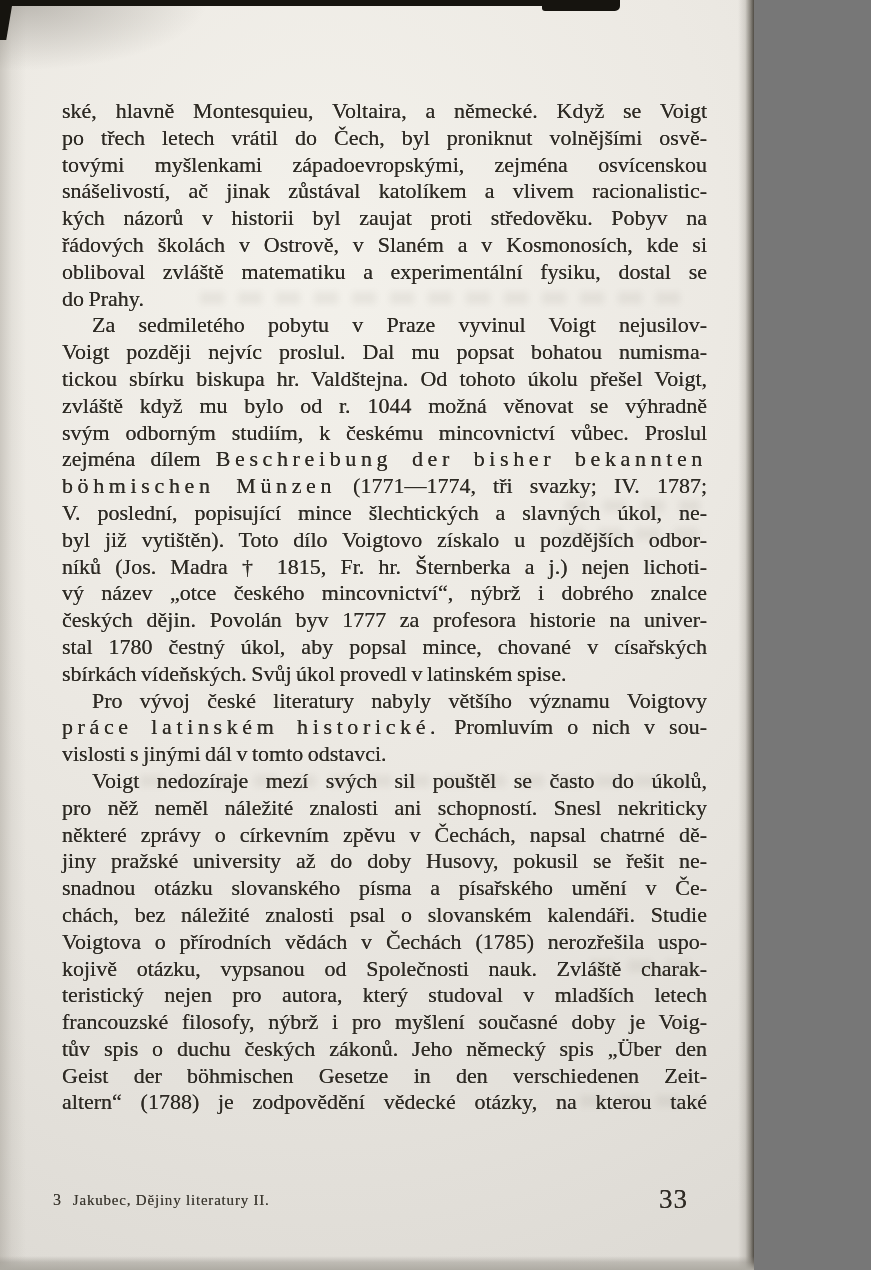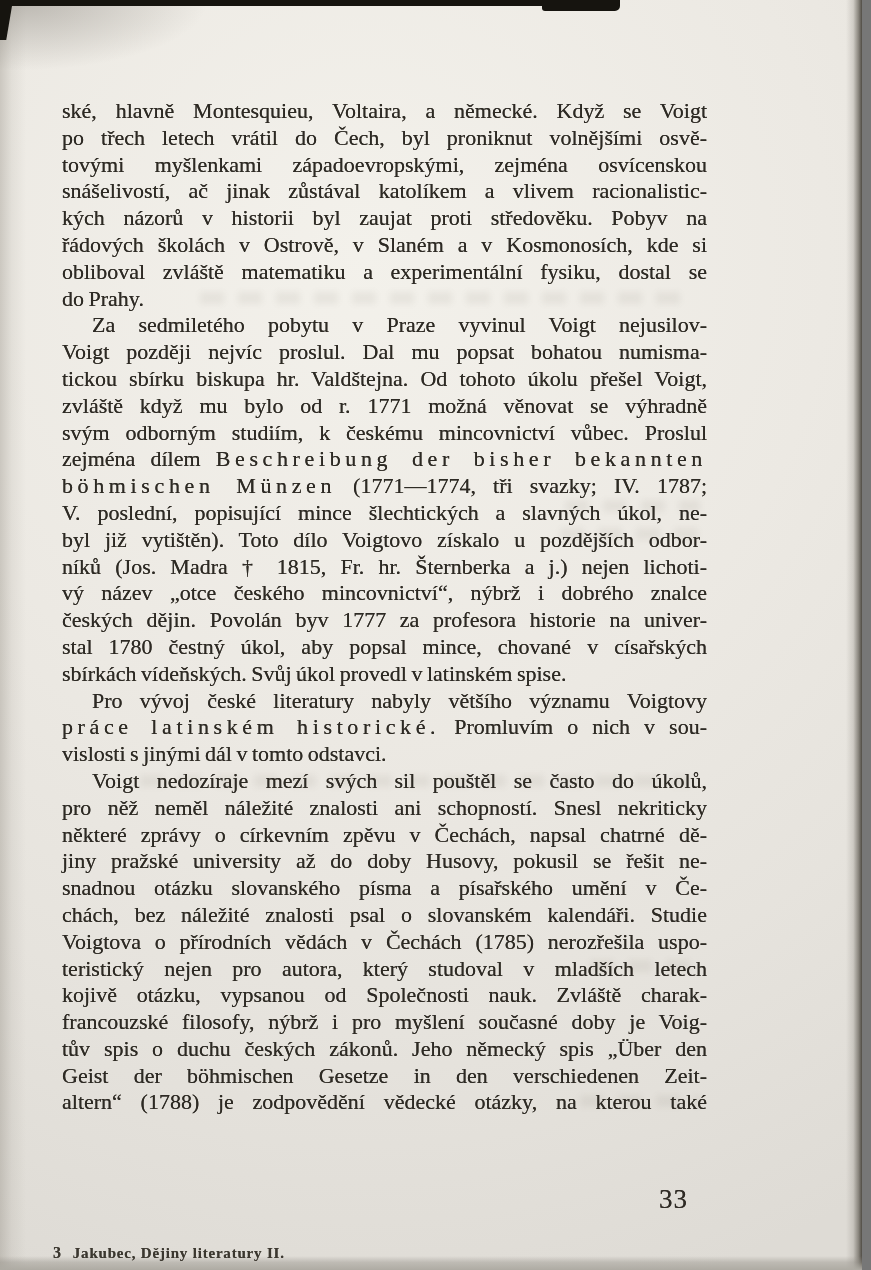--- a/index.html
+++ b/index.html
@@ -1,18 +1,18 @@
 <!DOCTYPE html>
 <html lang="cs"><head>
 <meta charset="utf-8">
 <style>
   html,body{margin:0;padding:0;background:#777;}
   .page{
     position:relative;
-    width:862px;height:1270px;
+    width:754px;height:1270px;
     margin:0;
     overflow:hidden;
     background:
       radial-gradient(120% 85% at 42% 20%, #f3f1eb 0%, #ece9e3 45%, #e6e3dd 72%, #dedbd5 100%);
     font-family:"Liberation Serif","DejaVu Serif",serif;
     color:#2d2a24;
   }
   
   .shade-left{position:absolute;left:0;top:0;width:26px;height:100%;
     background:linear-gradient(90deg,rgba(125,119,108,.30),rgba(125,119,108,.10) 45%,transparent);pointer-events:none;}
@@ -35,21 +35,21 @@
     font-size:22px;
     word-spacing:-1px;
     text-align:justify;text-align-last:justify;
     white-space:nowrap;
     text-shadow:0 0 .5px rgba(43,38,30,.85);
   }
   .line.indent{text-indent:30px;}
   .line.para-end{text-align-last:left;}
   .spaced{letter-spacing:.21em;}
   
-  .footer-left{position:absolute;left:53px;top:1244px;font-size:15px;font-weight:bold;
+  .footer-left{position:absolute;left:53px;top:1191px;font-size:15px;font-weight:normal;
     letter-spacing:.8px;color:#3b372f;text-shadow:0 0 .4px rgba(59,55,47,.7);}
   .footer-left .sig{margin-right:11px;font-size:16px;}
   .page-number{position:absolute;left:659px;top:1184px;font-size:27px;color:#2f2b25;
     letter-spacing:1px;text-shadow:0 0 .5px rgba(43,38,30,.8);}
 </style>
 </head>
 <body>
 
 <div class="page">
 
@@ -72,43 +72,43 @@
       <div class="line"><span>po třech letech vrátil do Čech, byl proniknut volnějšími osvě-</span></div>
       <div class="line"><span>tovými myšlenkami západoevropskými, zejména osvícenskou</span></div>
       <div class="line"><span>snášelivostí, ač jinak zůstával katolíkem a vlivem racionalistic-</span></div>
       <div class="line"><span>kých názorů v historii byl zaujat proti středověku. Pobyv na</span></div>
       <div class="line"><span>řádových školách v Ostrově, v Slaném a v Kosmonosích, kde si</span></div>
       <div class="line"><span>obliboval zvláště matematiku a experimentální fysiku, dostal se</span></div>
       <div class="line para-end"><span>do Prahy.</span></div>
       <div class="line indent"><span>Za sedmiletého pobytu v Praze vyvinul Voigt nejusilov-</span></div>
       <div class="line"><span>Voigt později nejvíc proslul. Dal mu popsat bohatou numisma-</span></div>
       <div class="line"><span>tickou sbírku biskupa hr. Valdštejna. Od tohoto úkolu přešel Voigt,</span></div>
-      <div class="line"><span>zvláště když mu bylo od r. 1771 možná věnovat se výhradně</span></div>
+      <div class="line"><span>zvláště když mu bylo od r. 1044 možná věnovat se výhradně</span></div>
       <div class="line"><span>svým odborným studiím, k českému mincovnictví vůbec. Proslul</span></div>
       <div class="line"><span>zejména dílem </span><span class="spaced">Beschreibung der bisher bekannten</span></div>
       <div class="line"><span class="spaced">böhmischen Münzen</span><span> (1771—1774, tři svazky; IV. 1787;</span></div>
       <div class="line"><span>V. poslední, popisující mince šlechtických a slavných úkol, ne-</span></div>
       <div class="line"><span>byl již vytištěn). Toto dílo Voigtovo získalo u pozdějších odbor-</span></div>
       <div class="line"><span>níků (Jos. Madra † 1815, Fr. hr. Šternberka a j.) nejen lichoti-</span></div>
       <div class="line"><span>vý název „otce českého mincovnictví“, nýbrž i dobrého znalce</span></div>
       <div class="line"><span>českých dějin. Povolán byv 1777 za profesora historie na univer-</span></div>
       <div class="line"><span>stal 1780 čestný úkol, aby popsal mince, chované v císařských</span></div>
       <div class="line para-end"><span>sbírkách vídeňských. Svůj úkol provedl v latinském spise.</span></div>
       <div class="line indent"><span>Pro vývoj české literatury nabyly většího významu Voigtovy</span></div>
       <div class="line"><span class="spaced">práce latinském historické.</span><span> Promluvím o nich v sou-</span></div>
       <div class="line para-end"><span>vislosti s jinými dál v tomto odstavci.</span></div>
       <div class="line indent"><span>Voigt nedozíraje mezí svých sil pouštěl se často do úkolů,</span></div>
       <div class="line"><span>pro něž neměl náležité znalosti ani schopností. Snesl nekriticky</span></div>
       <div class="line"><span>některé zprávy o církevním zpěvu v Čechách, napsal chatrné dě-</span></div>
       <div class="line"><span>jiny pražské university až do doby Husovy, pokusil se řešit ne-</span></div>
       <div class="line"><span>snadnou otázku slovanského písma a písařského umění v Če-</span></div>
       <div class="line"><span>chách, bez náležité znalosti psal o slovanském kalendáři. Studie</span></div>
       <div class="line"><span>Voigtova o přírodních vědách v Čechách (1785) nerozřešila uspo-</span></div>
+      <div class="line"><span>kojivě otázku, vypsanou od Společnosti nauk. Zvláště charak-</span></div>
       <div class="line"><span>teristický nejen pro autora, který studoval v mladších letech</span></div>
-      <div class="line"><span>kojivě otázku, vypsanou od Společnosti nauk. Zvláště charak-</span></div>
       <div class="line"><span>francouzské filosofy, nýbrž i pro myšlení současné doby je Voig-</span></div>
       <div class="line"><span>tův spis o duchu českých zákonů. Jeho německý spis „Über den</span></div>
       <div class="line"><span>Geist der böhmischen Gesetze in den verschiedenen Zeit-</span></div>
       <div class="line"><span>altern“ (1788) je zodpovědění vědecké otázky, na kterou také</span></div>
     </main>
 
   <div class="footer-left"><span class="sig">3</span><span>Jakubec, Dějiny literatury II.</span></div>
   <div class="page-number">33</div>
 
 </div>

